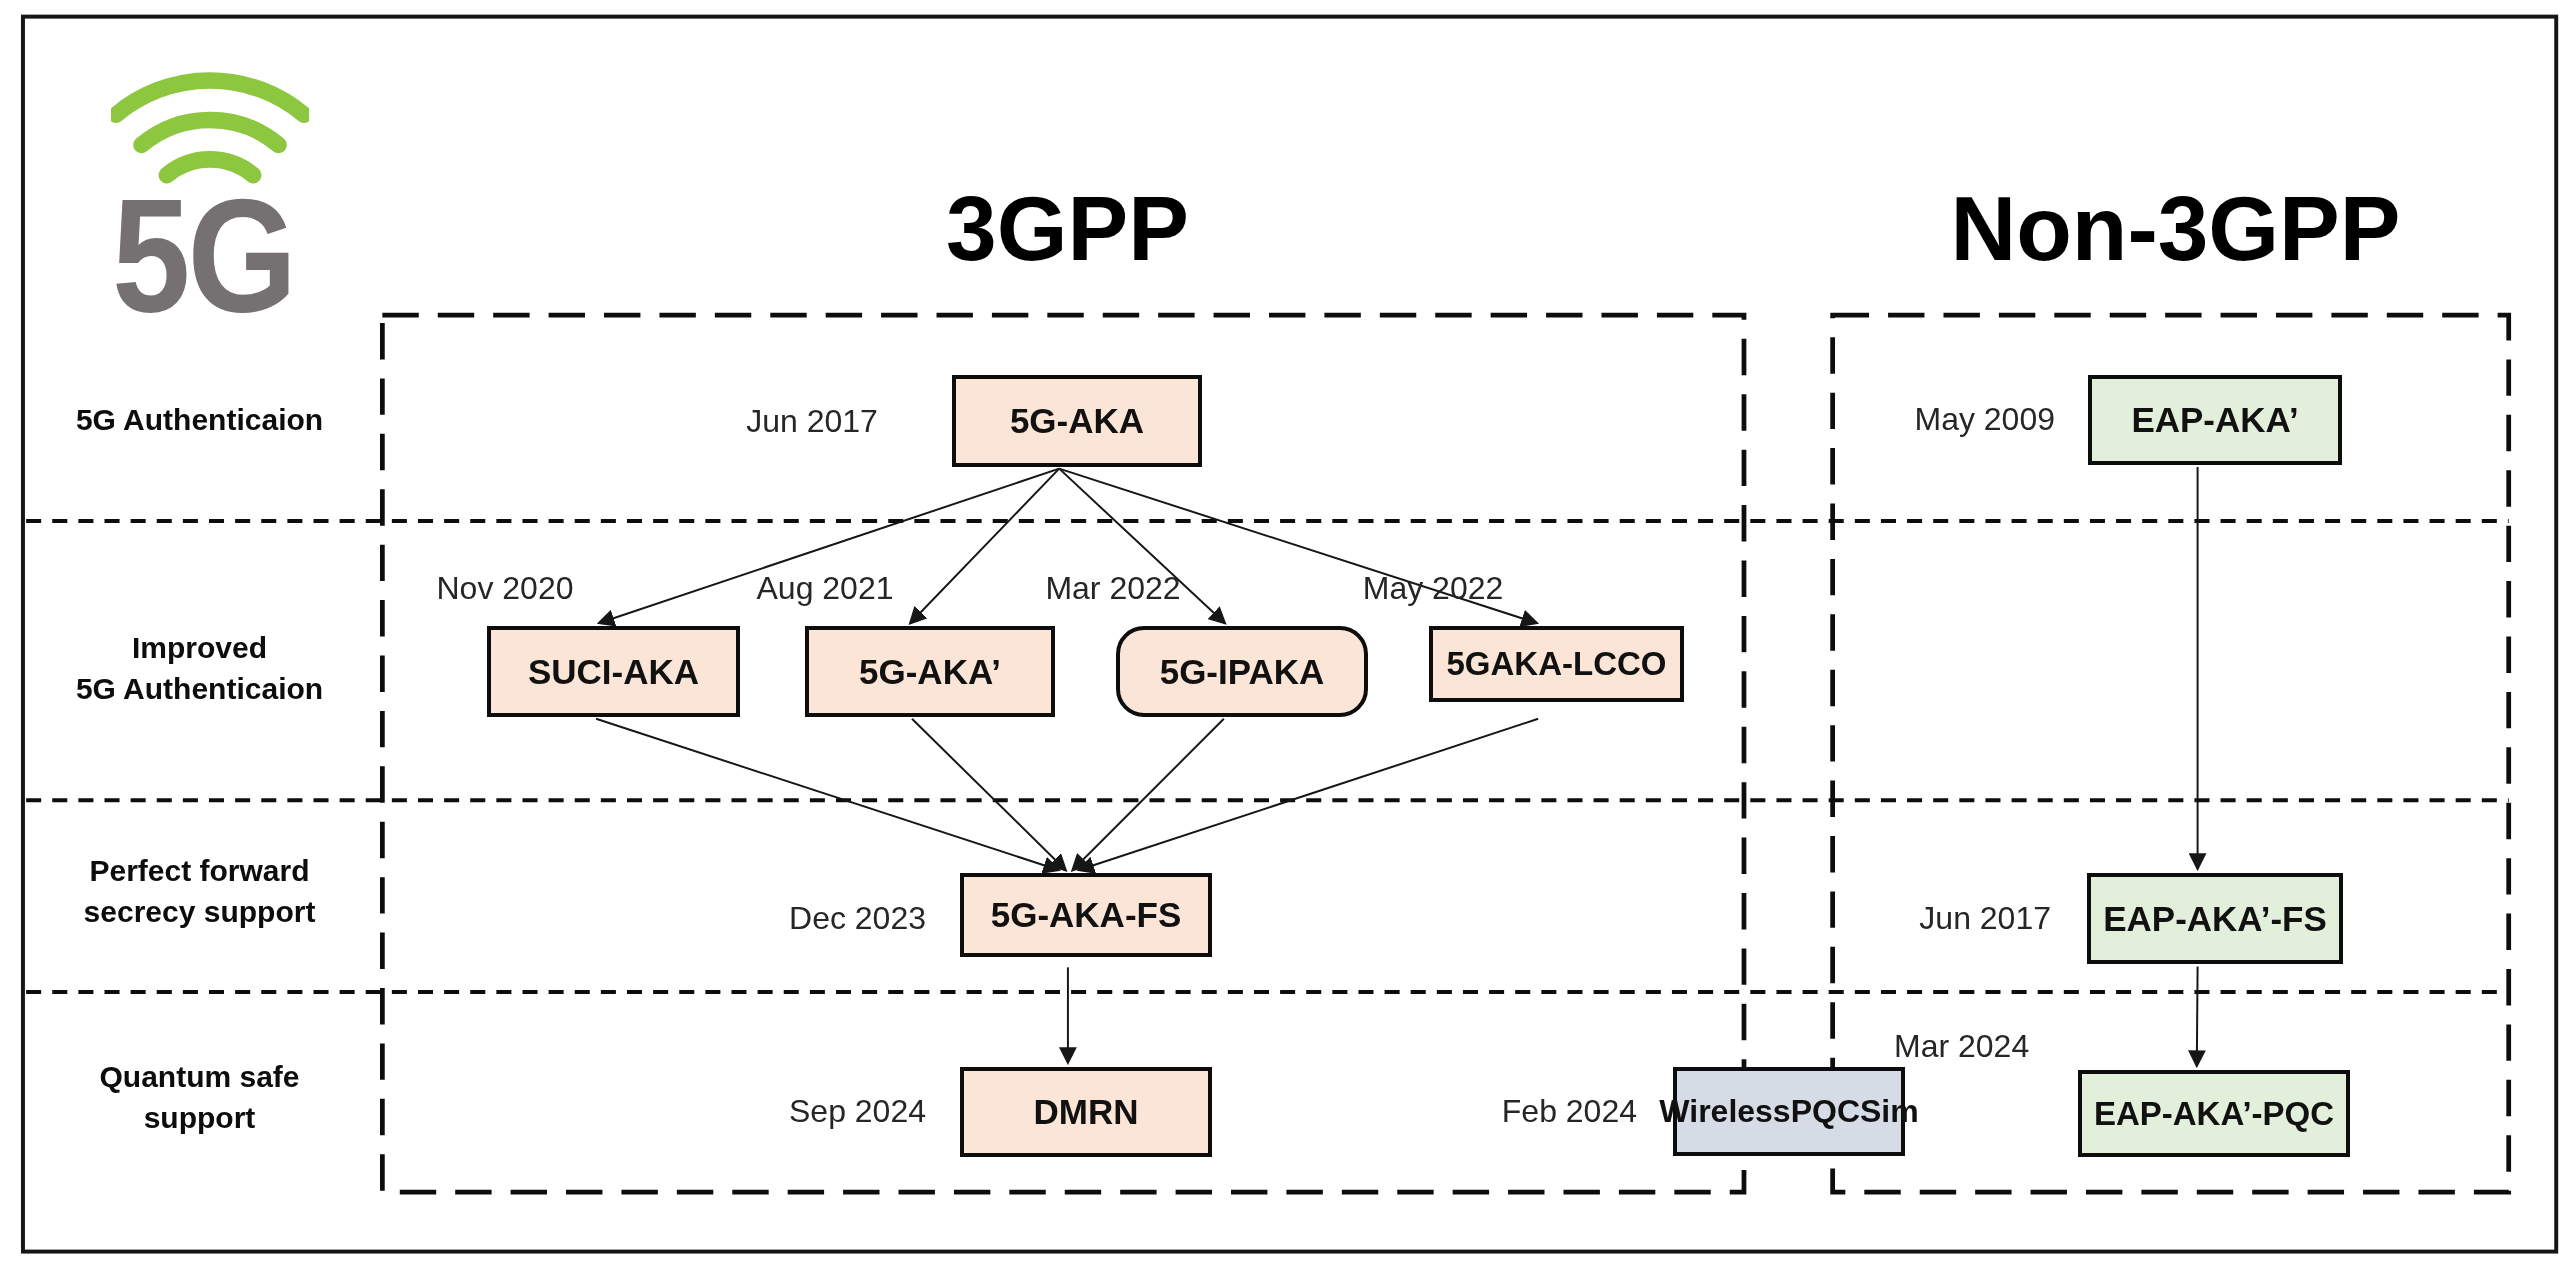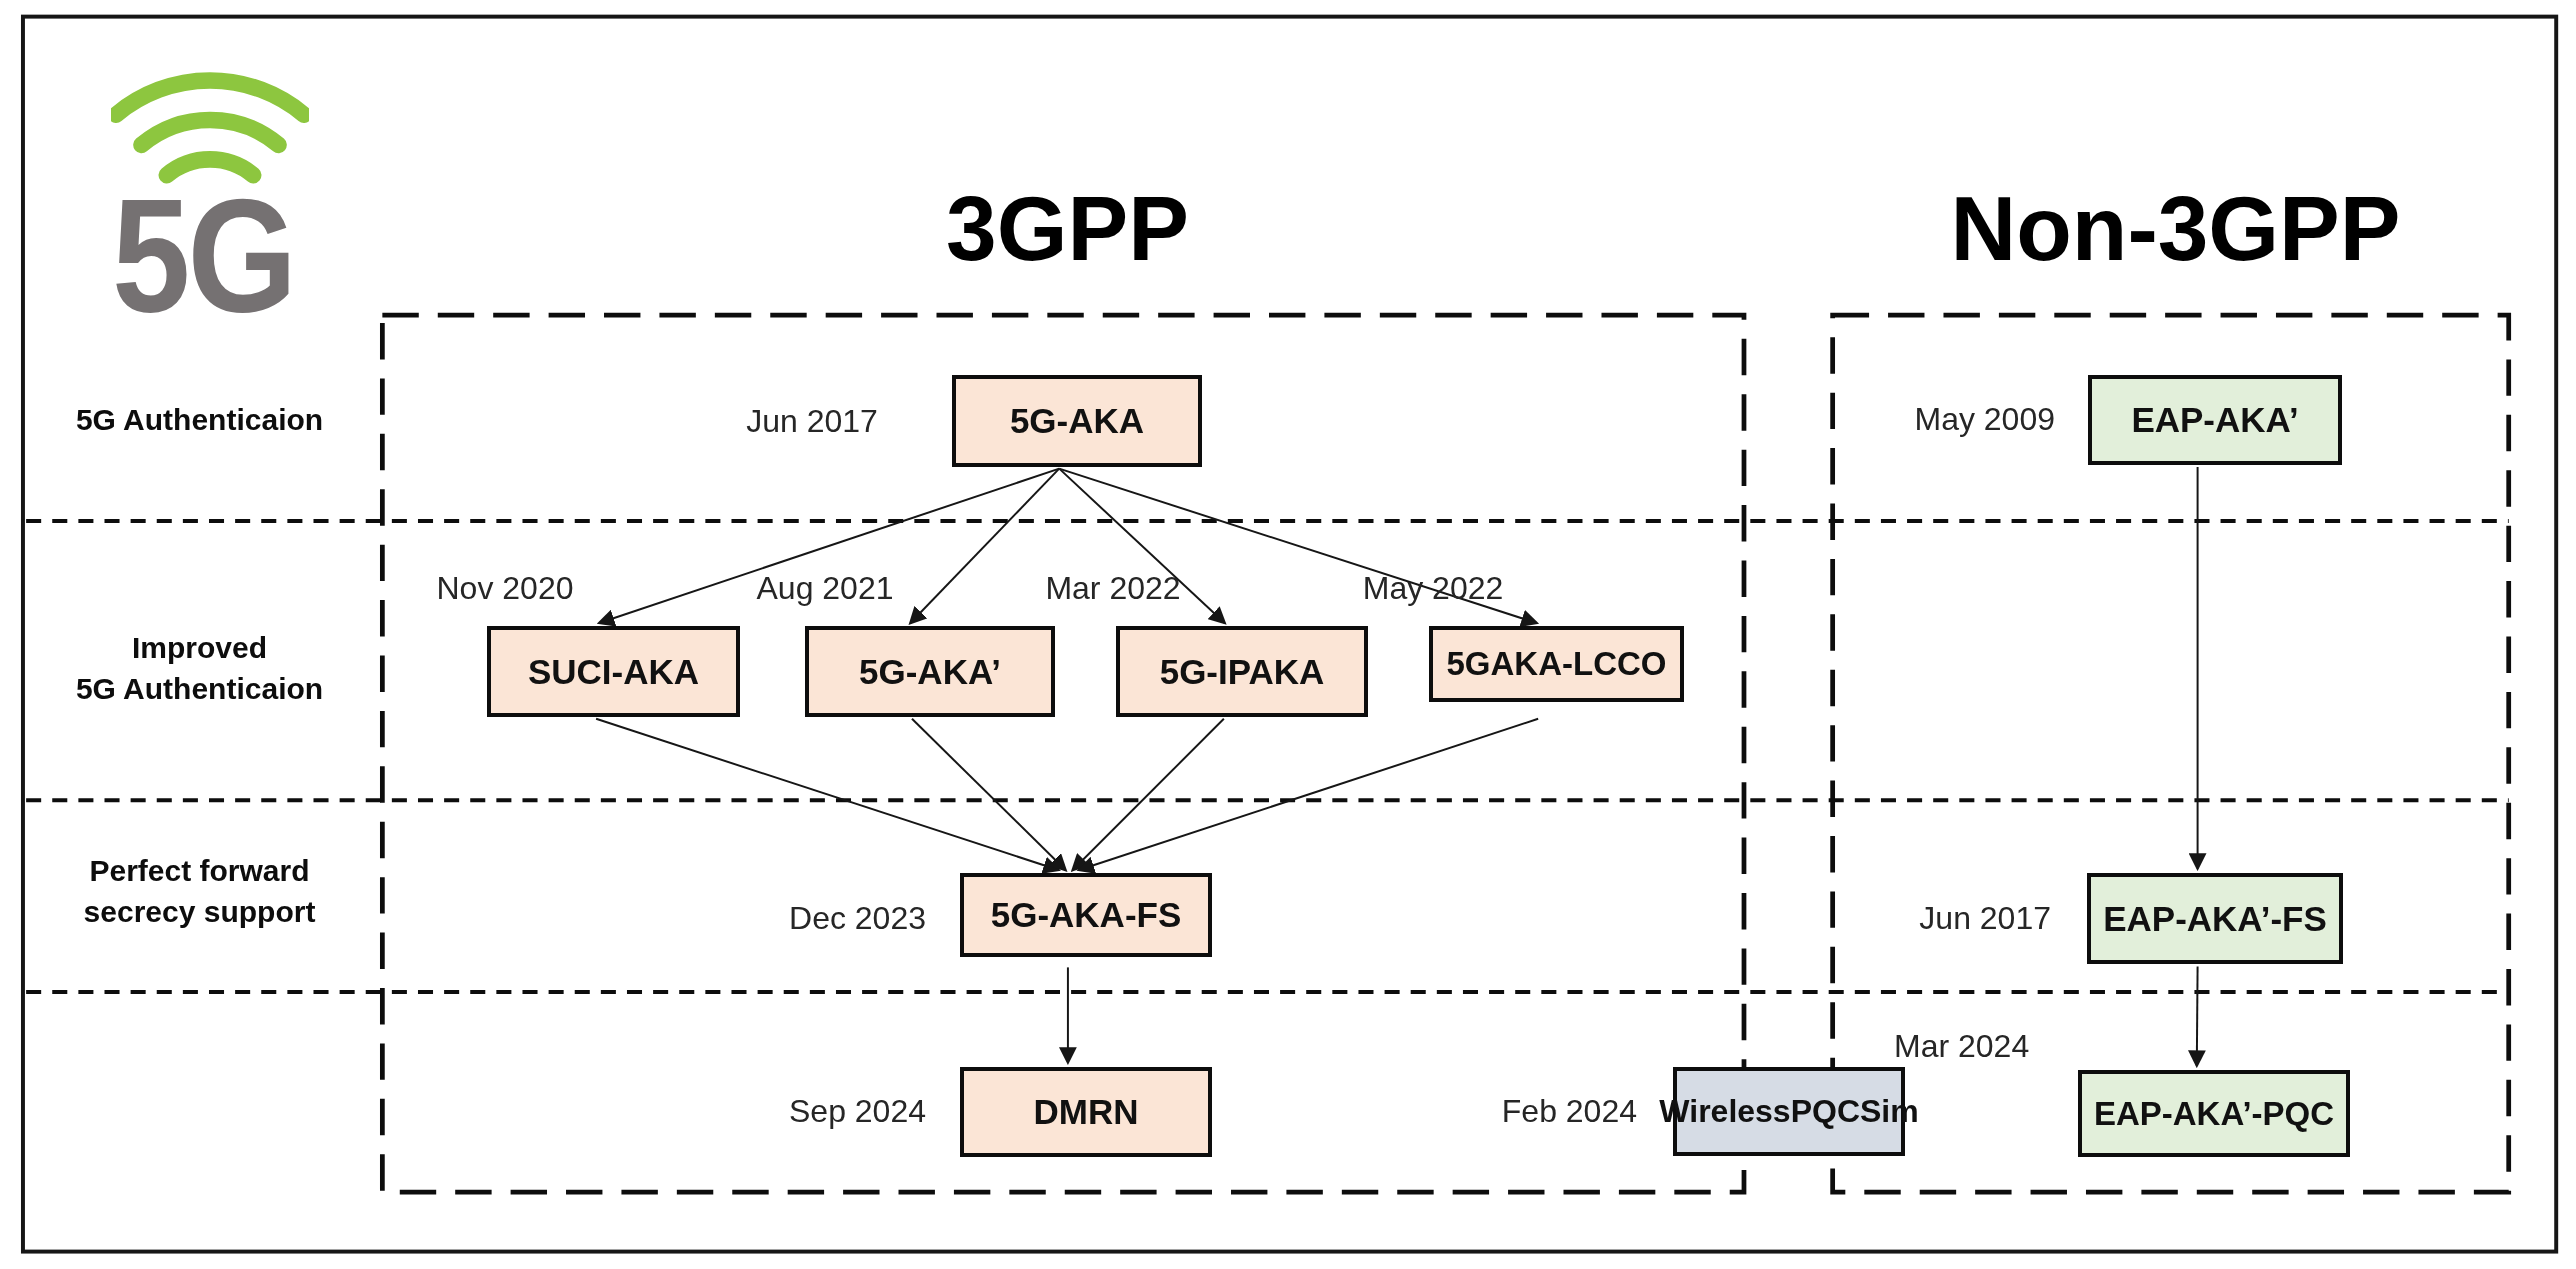--- a/index.html
+++ b/index.html
@@ -68,21 +68,21 @@
     white-space:nowrap;
     margin-left:18px;
   }
   .peach{background:var(--box-peach,#fbe5d6);}
   .green{background:var(--box-green,#e2efda);}
   .bluegray{background:var(--box-blue-gray,#d6dce5);}
 
   .n-5gaka      {left:934px;top:375px;width:250px;height:92px;}
   .n-suciaka    {left:469px; top:626px;width:253px;height:91px;}
   .n-5gakap     {left:787px; top:626px;width:250px;height:91px;}
-  .n-5gipaka    {left:1098px;top:626px;width:252px;height:91px;}
+  .n-5gipaka    {left:1098px;top:626px;width:252px;height:91px;border-radius:28px;}
   .n-5gakalcco  {left:1411px;top:626px;width:255px;height:76px;font-size:33px;}
   .n-5gakafs    {left:942px;top:873px;width:252px;height:84px;}
   .n-dmrn       {left:942px;top:1067px;width:252px;height:90px;}
   .n-wirelesspqcsim{left:1655px;top:1067px;width:232px;height:89px;font-size:32px;}
   .n-eapaka     {left:2070px;top:375px;width:254px;height:90px;}
   .n-eapakafs   {left:2069px;top:873px;width:256px;height:91px;}
   .n-eapakapqc  {left:2060px;top:1070px;width:272px;height:87px;font-size:33px;}
 </style>
 </head>
 <body>
@@ -136,20 +136,24 @@
     <span>5G Authenticaion</span>
   </div>
   <div class="row-label r1">
     <span>Improved</span>
     <span>5G Authenticaion</span>
   </div>
   <div class="row-label r2">
     <span>Perfect forward</span>
     <span>secrecy support</span>
   </div>
+  <div class="row-label r3">
+    <span>Quantum safe</span>
+    <span>support</span>
+  </div>
 
   <div class="date d-jun2017">Jun 2017</div>
   <div class="date d-nov2020">Nov 2020</div>
   <div class="date d-aug2021">Aug 2021</div>
   <div class="date d-mar2022">Mar 2022</div>
   <div class="date d-may2022">May 2022</div>
   <div class="date d-dec2023">Dec 2023</div>
   <div class="date d-sep2024">Sep 2024</div>
   <div class="date d-feb2024">Feb 2024</div>
   <div class="date d-may2009">May 2009</div>

